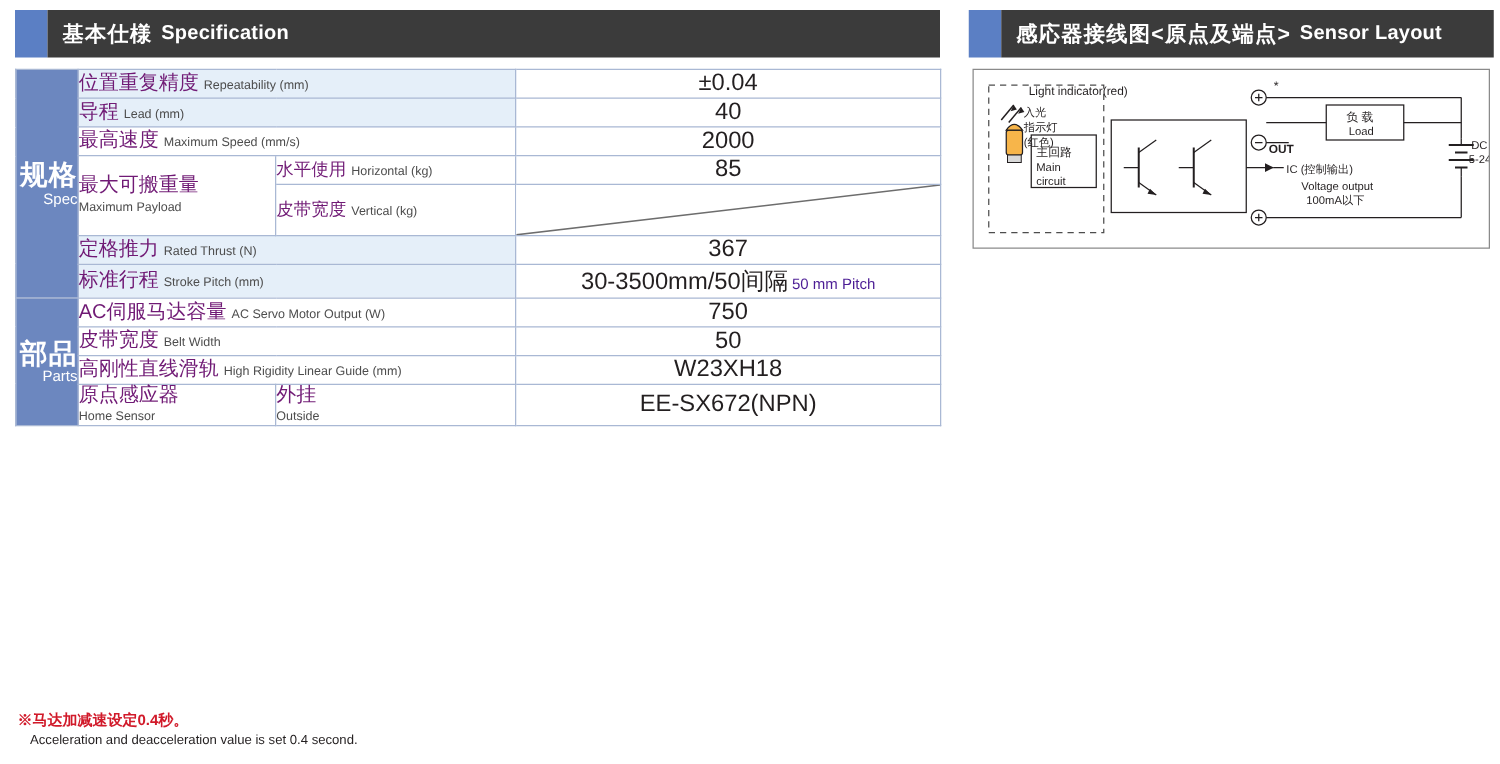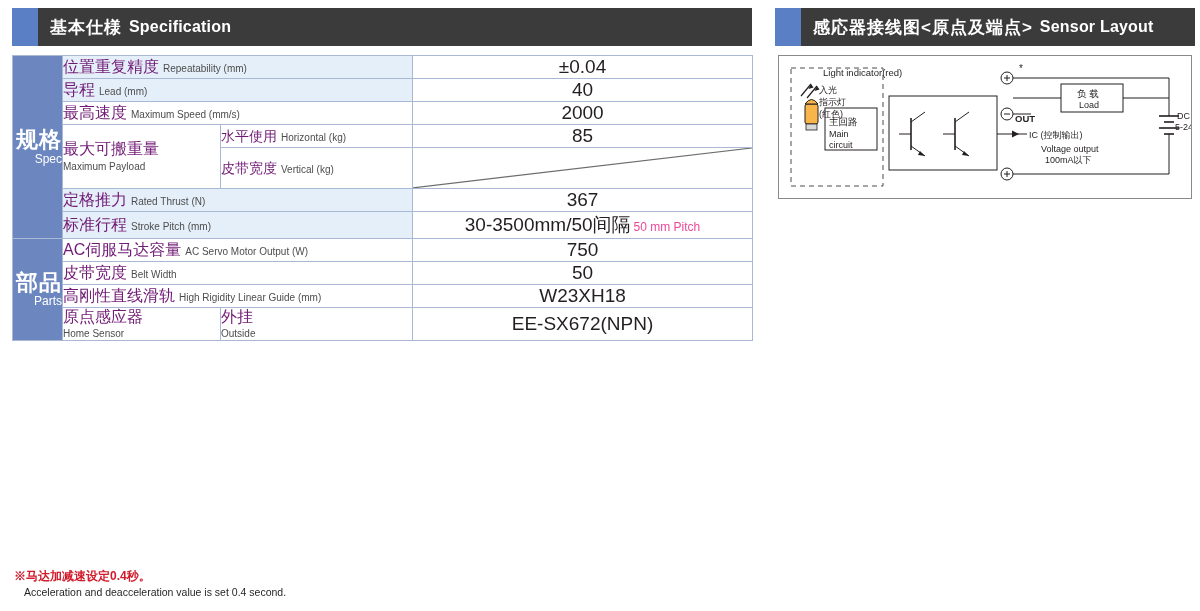--- a/index.html
+++ b/index.html
@@ -102,21 +102,21 @@
   }
   .lbl .en.blk { display: block; margin-left: 0; margin-top: 2px; }
   .val {
     text-align: center;
     font-size: 19px;
     padding: 7px 4px;
     color: #231f20;
   }
   .val .sub {
     font-size: 12px;
-    color: #ec4899;
+    color: #4c1d95;
     margin-left: 3px;
   }
   .tint { background: #e5eff9; }
   .white { background: #ffffff; }
 
   
   .slash {
     position: relative;
     background: #ffffff;
     height: 100%;

